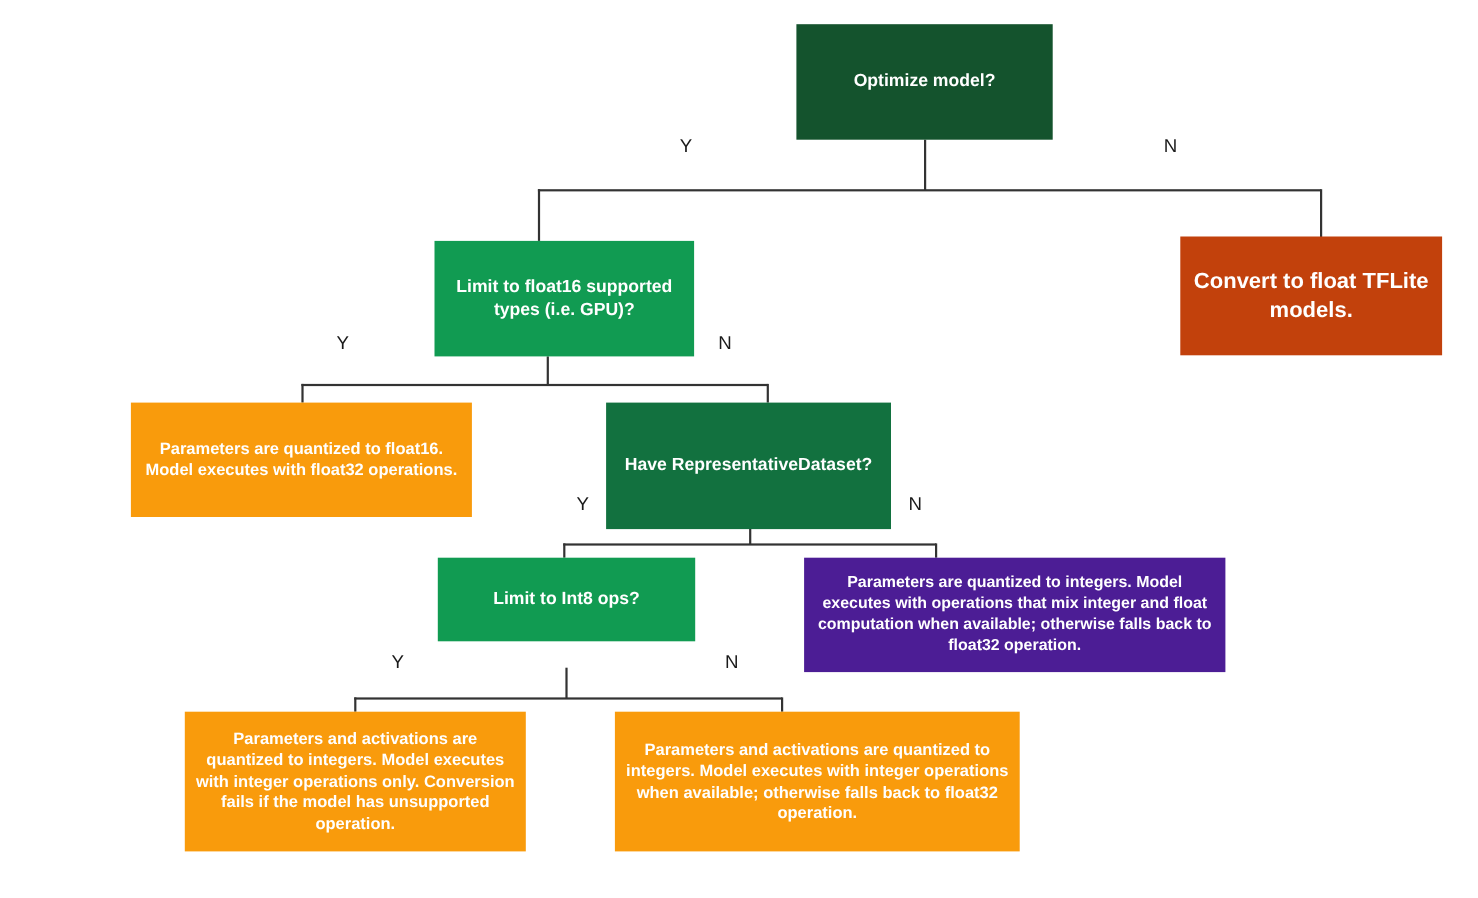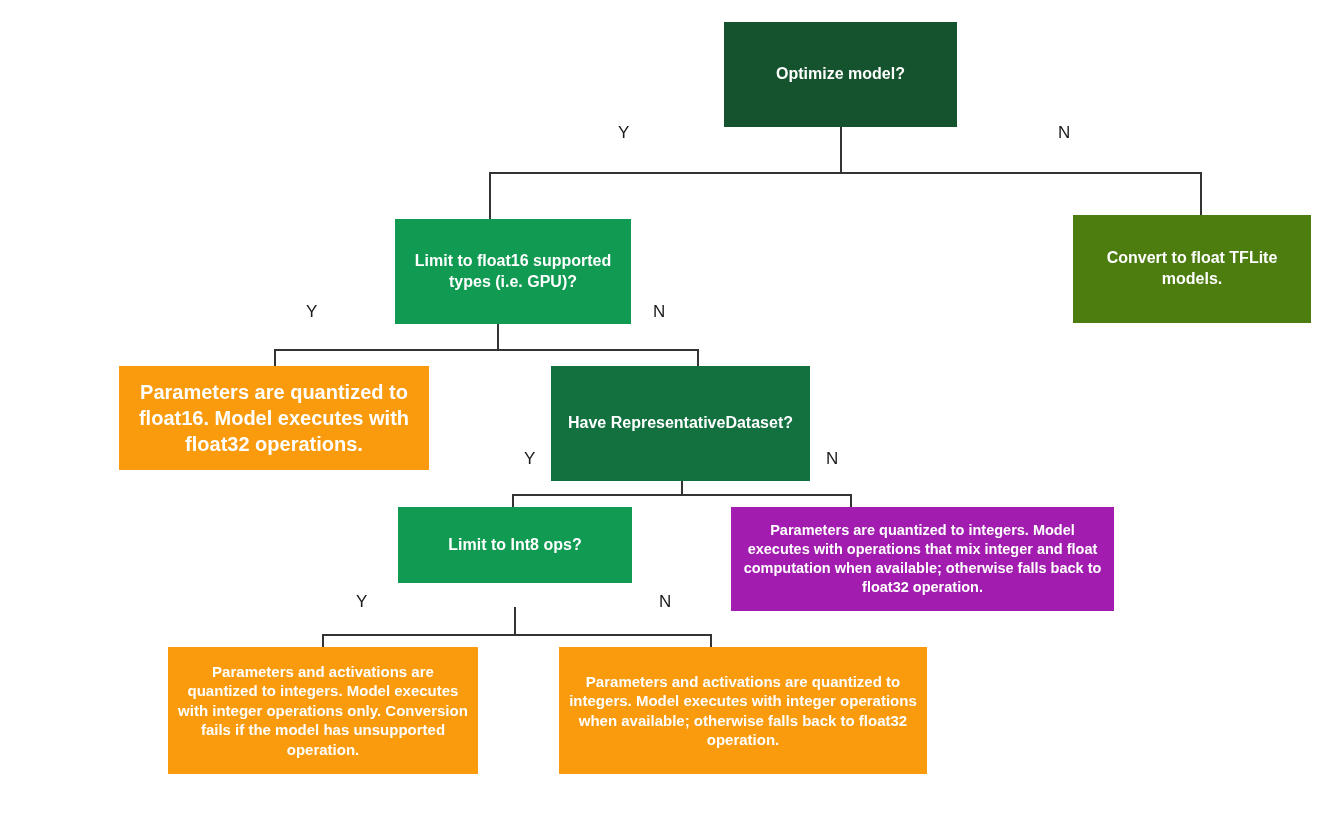--- a/index.html
+++ b/index.html
@@ -79,37 +79,37 @@
   <div class="conn vline" style="left:710px; top:634px; height:13px;"></div>
 
   <div class="node" style="left:724px; top:22px; width:233px; height:105px; background:#14532d; font-size:16px;">
     <span class="label">Optimize model?</span>
   </div>
 
   <div class="node" style="left:367px; top:219px; width:236px; height:105px; background:#119b52; font-size:16px;margin-left:28px;">
     <span class="label">Limit to float16 supported types (i.e. GPU)?</span>
   </div>
 
-  <div class="node" style="left:1073px; top:215px; width:238px; height:108px; background:#4d7c0f; font-size:16px;">
+  <div class="node" style="left:1073px; top:215px; width:238px; height:108px; background:#c2410c; font-size:20px;">
     <span class="label">Convert to float TFLite models.</span>
   </div>
 
-  <div class="node" style="left:119px; top:366px; width:310px; height:104px; background:#f99b0c; font-size:20px;">
+  <div class="node" style="left:119px; top:366px; width:310px; height:104px; background:#f99b0c; font-size:15px;">
     <span class="label">Parameters are quantized to float16. Model executes with float32 operations.</span>
   </div>
 
   <div class="node" style="left:551px; top:366px; width:259px; height:115px; background:#12713f; font-size:16px;">
     <span class="label">Have RepresentativeDataset?</span>
   </div>
 
   <div class="node" style="left:398px; top:507px; width:234px; height:76px; background:#119b52; font-size:16px;">
     <span class="label">Limit to Int8 ops?</span>
   </div>
 
-  <div class="node" style="left:731px; top:507px; width:383px; height:104px; background:#a21caf; font-size:14.5px;">
+  <div class="node" style="left:731px; top:507px; width:383px; height:104px; background:#4c1d95; font-size:14.5px;">
     <span class="label">Parameters are quantized to integers. Model executes with operations that mix integer and float computation when available; otherwise falls back to float32 operation.</span>
   </div>
 
   <div class="node" style="left:168px; top:647px; width:310px; height:127px; background:#f99b0c; font-size:15px;">
     <span class="label">Parameters and activations are quantized to integers. Model executes with integer operations only. Conversion fails if the model has unsupported operation.</span>
   </div>
 
   <div class="node" style="left:559px; top:647px; width:368px; height:127px; background:#f99b0c; font-size:15px;">
     <span class="label">Parameters and activations are quantized to integers. Model executes with integer operations when available; otherwise falls back to float32 operation.</span>
   </div>

